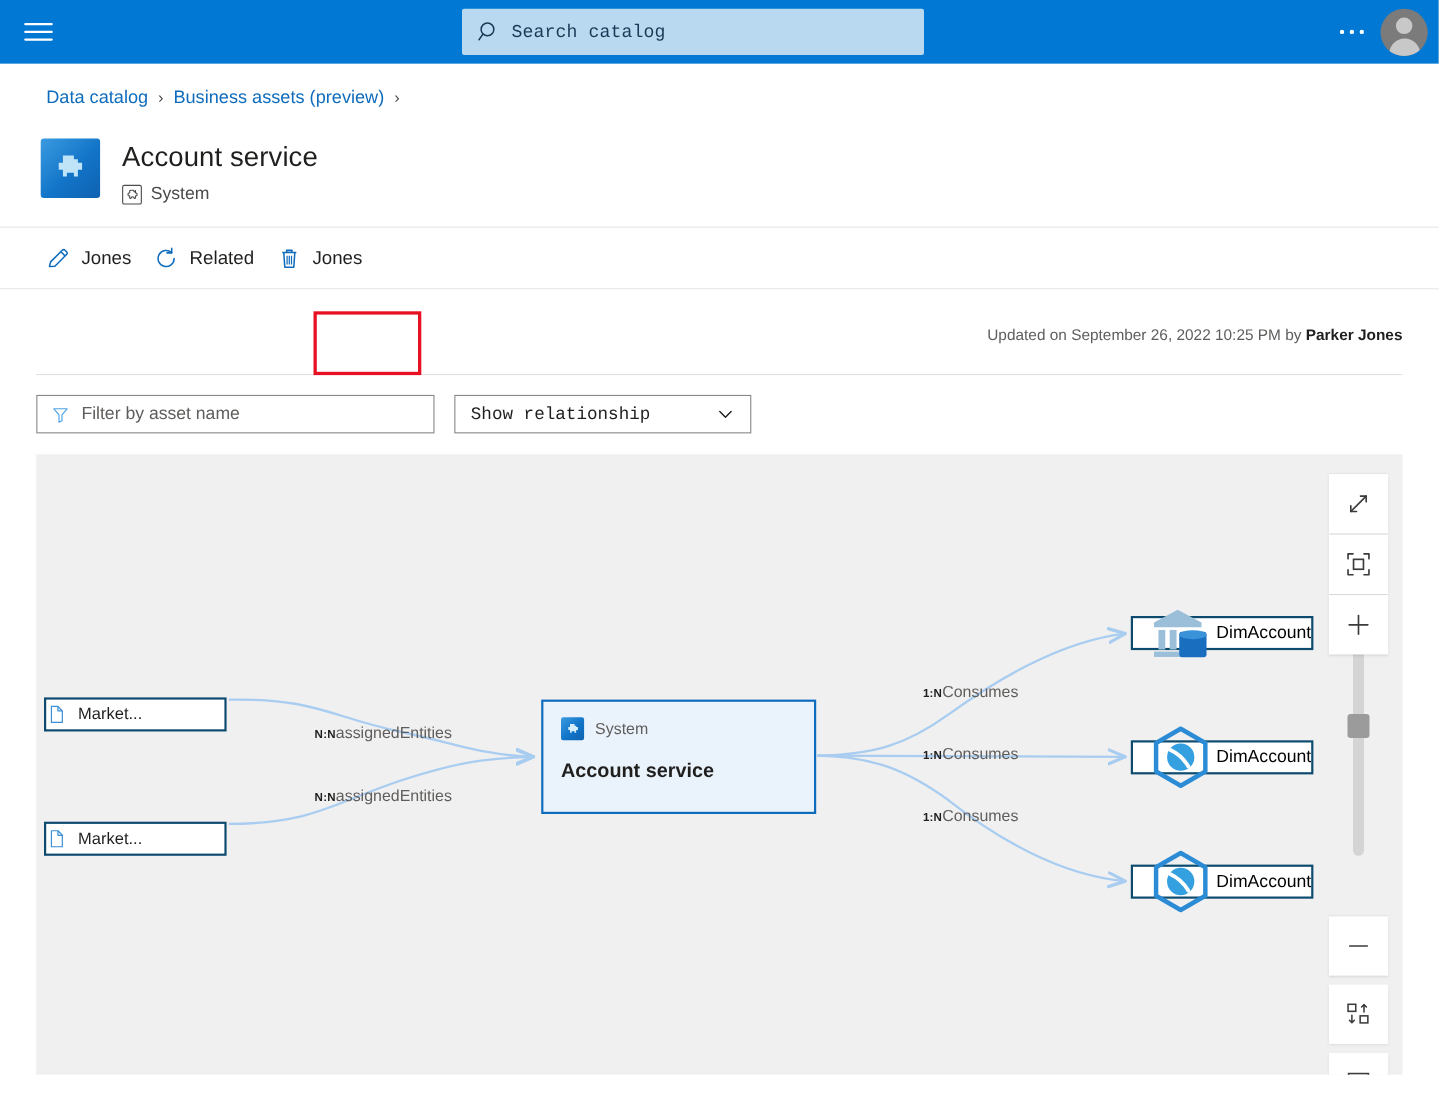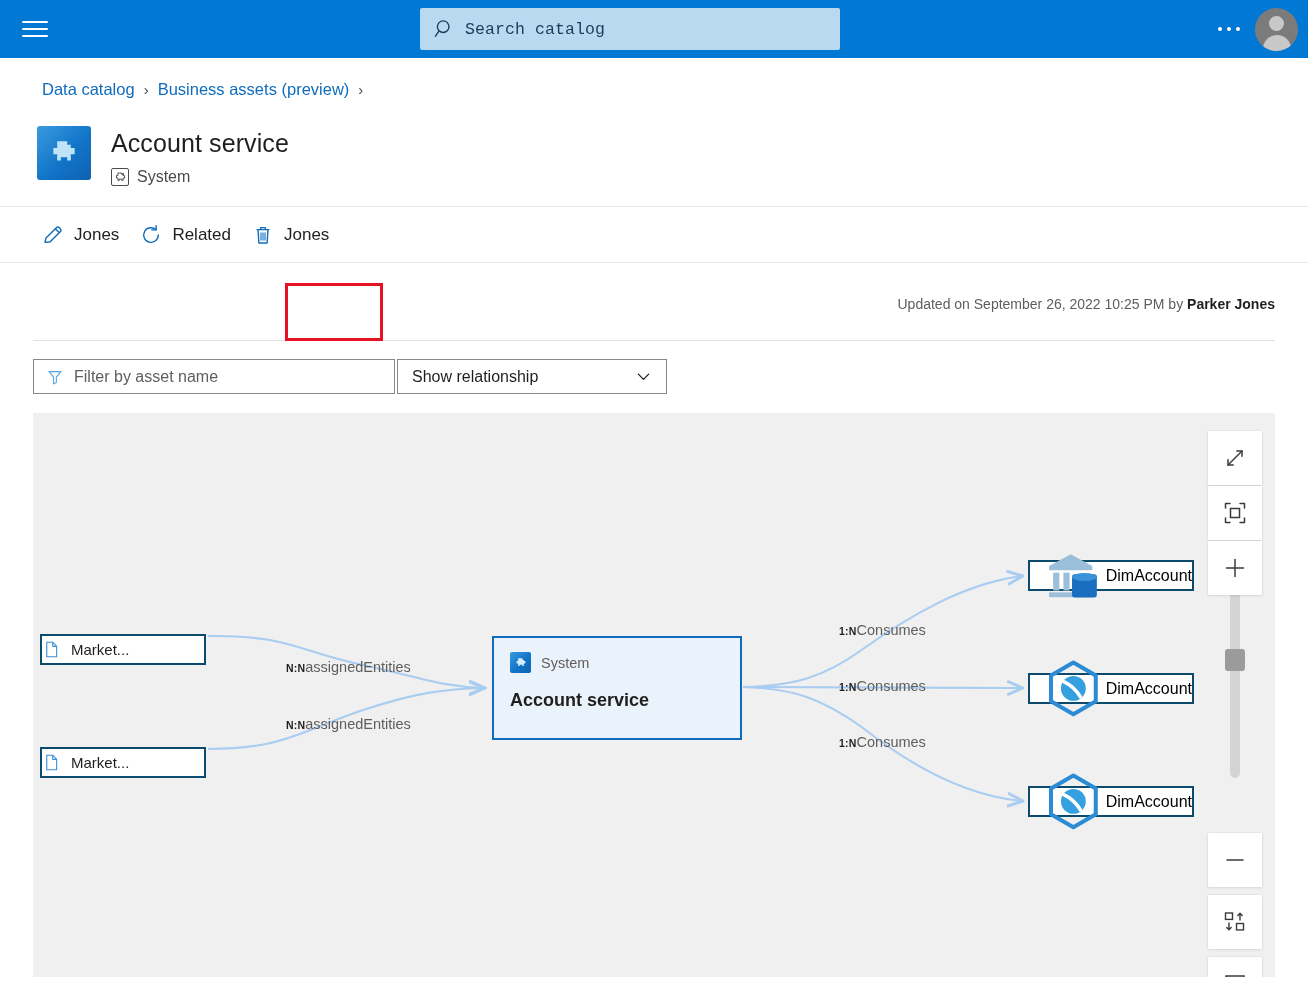--- a/index.html
+++ b/index.html
@@ -106,33 +106,33 @@
   }
   .updated {
     position: absolute; right: 33px; top: 296px; font-size: 14px; color: #605e5c;
   }
   .updated b { color: #201f1e; font-weight: 700; }
   .tab-underline {
     position: absolute; left: 33px; top: 340px; width: 1242px; height: 1px; background: #e1e1e1;
   }
 
   
-  .filterrow { position: absolute; left: 33px; top: 359px; display: flex; gap: 2px; }
+  .filterrow { position: absolute; left: 33px; top: 359px; display: flex; gap: 18px; }
   .filter-input {
     width: 362px; height: 35px; border: 1px solid #8a8886; background: #fff;
     display: flex; align-items: center; padding-left: 12px; cursor: text;
   }
   .filter-input .fi { width: 18px; height: 18px; margin-right: 10px; flex: 0 0 18px; }
   .filter-input .ph { font-size: 16px; color: #605e5c; }
   .relselect {
     width: 270px; height: 35px; border: 1px solid #8a8886; background: #fff;
     display: flex; align-items: center; justify-content: space-between;
     padding: 0 13px 0 14px; cursor: pointer;
   }
-  .relselect .sv { font-size: 16px; color: #201f1e; }
+  .relselect .sv { font-size: 16px; color: #201f1e; font-family: Liberation Mono, monospace; }
 
   
   .canvas {
     position: absolute; left: 33px; top: 413px; width: 1242px; height: 564px;
     background: #f0f0f0; overflow: hidden;
   }
   .canvas svg.edges { position: absolute; left: 0; top: 0; width: 1242px; height: 564px; }
 
   .node {
     position: absolute; background: #fff; border: 2px solid #0c4a6e;

